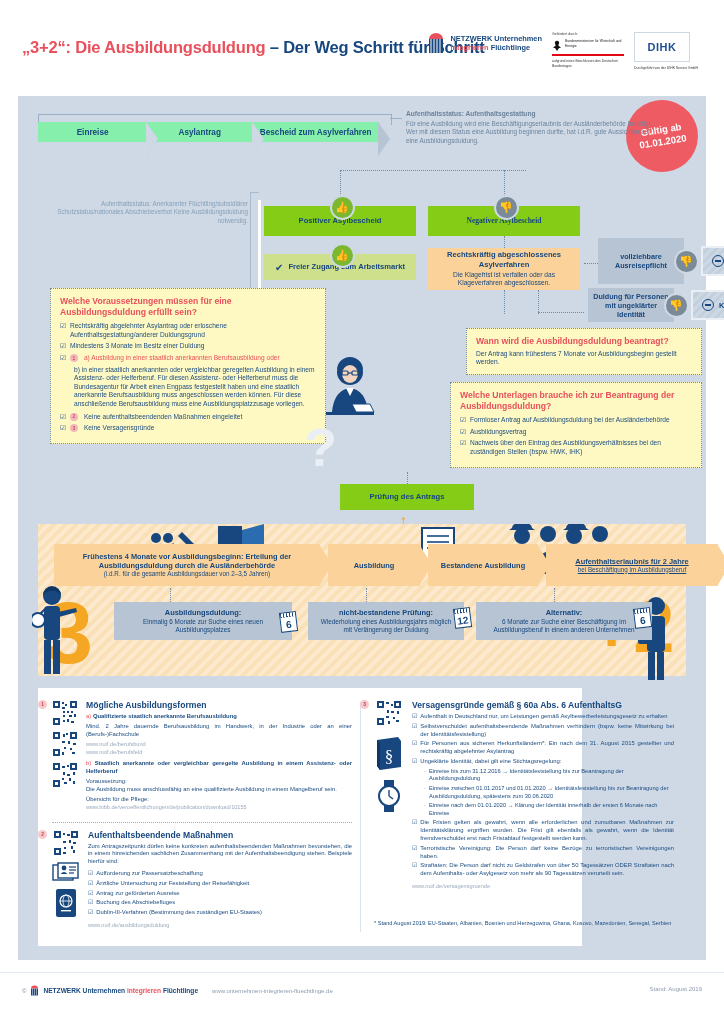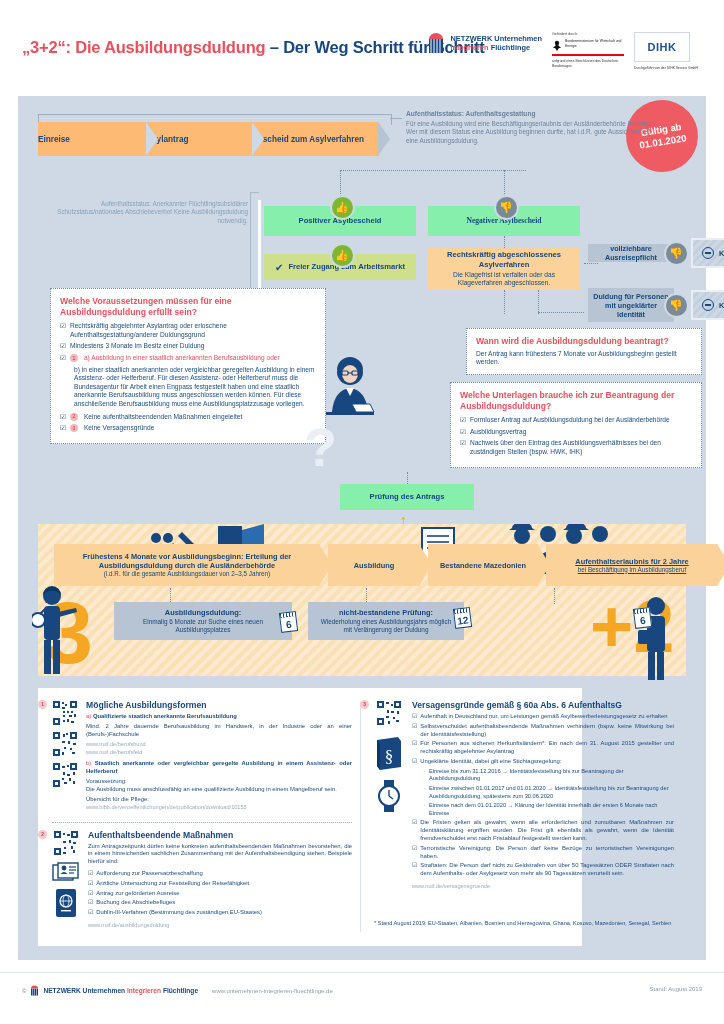--- a/index.html
+++ b/index.html
@@ -34,22 +34,22 @@
   
   .canvas{position:absolute;left:18px;top:96px;width:688px;height:864px;background:#ccd7e4;}
   .canvas2{position:absolute;left:0;top:0;width:688px;height:864px;background:#cfd9e6;}
 
   .gueltig{position:absolute;right:8px;top:4px;width:72px;height:72px;border-radius:50%;
     background:#ef5b62;color:#fff;display:flex;align-items:center;justify-content:center;
     text-align:center;font-size:9.5px;line-height:12px;font-weight:bold;transform:rotate(-9deg);}
 
   
   .chevrow{position:absolute;left:20px;top:26px;width:340px;height:34px;display:flex;}
-  .chev{position:relative;background:#fdba74;color:#17477e;font-weight:bold;font-size:8.2px;
-    display:flex;align-items:center;height:34px;margin-right:-1px;}
+  .chev{position:relative;background:#86efac;color:#17477e;font-weight:bold;font-size:8.2px;
+    display:flex;align-items:center;justify-content:center;height:20px;margin-right:-1px;}
   .chev:after{content:"";position:absolute;right:-11px;top:0;width:0;height:0;
     border-top:17px solid transparent;border-bottom:17px solid transparent;border-left:12px solid #b6c4d3;z-index:2;}
   .chev:before{content:"";position:absolute;left:0;top:0;width:0;height:0;
     border-top:17px solid transparent;border-bottom:17px solid transparent;border-left:12px solid #cfd9e6;z-index:3;}
   .chev.first:before{display:none;}
   .c1{width:112px;}
   .c2{width:110px;}
   .c3{width:130px;}
 
   .bracket{position:absolute;left:20px;top:18px;width:352px;height:10px;
@@ -62,21 +62,21 @@
 
   
   .leftstatus{position:absolute;left:30px;top:104px;width:200px;text-align:right;
     font-size:6.3px;line-height:8.4px;color:#87a0b8;}
   .lsbracket{position:absolute;left:232px;top:96px;width:8px;height:96px;
     border-top:1px solid #a8bbcd;border-left:1px solid #a8bbcd;border-bottom:1px solid #a8bbcd;}
 
   
   .box{position:absolute;box-sizing:border-box;display:flex;flex-direction:column;
     align-items:center;justify-content:center;text-align:center;}
-  .gray{background:#86efac;color:#17477e;justify-content:center;}
+  .gray{background:#84cc16;color:#17477e;justify-content:center;}
   .orange{background:#fbd39a;color:#17477e;}
   .green{background:#cfe08c;color:#17477e;}
   .bt{font-weight:bold;font-size:7.6px;line-height:9.4px;}
   .bs{font-size:6.6px;line-height:8.4px;font-weight:normal;margin-top:2px;}
 
   .posbesch{left:246px;top:110px;width:152px;height:30px;}
   .negbesch{left:410px;top:110px;width:152px;height:30px;font-family:Liberation Serif, serif;}
   .freierzugang{left:246px;top:158px;width:152px;height:26px;flex-direction:row;gap:5px;}
   .rechtskr{left:410px;top:152px;width:152px;height:42px;padding:3px 6px;}
 
@@ -94,21 +94,21 @@
   .kbox{background:#b6c4d3;color:#17477e;font-weight:bold;font-size:7.2px;line-height:9px;
     text-align:center;display:flex;align-items:center;justify-content:center;box-sizing:border-box;padding:2px 4px;}
   .kout{background:repeating-linear-gradient(-45deg,#c3cfdd 0 3px,#cdd8e5 3px 6px);
     color:#17477e;font-weight:bold;font-size:7.4px;display:flex;align-items:center;
     gap:5px;box-sizing:border-box;padding:0 9px;border:2px solid #e9eff5;}
   .nocircle{width:10px;height:10px;border:1.5px solid #17477e;border-radius:50%;
     display:flex;align-items:center;justify-content:center;flex:0 0 auto;}
   .nocircle i{display:block;width:6px;height:1.5px;background:#17477e;}
 
   
-  .qpanel{position:absolute;box-sizing:border-box;background:#ffffff;
+  .qpanel{position:absolute;box-sizing:border-box;background:#fef9c3;
     border:1.6px dotted #6e8aa6;padding:7px 9px;}
   .qtitle{color:#e8505b;font-weight:bold;font-size:8.6px;line-height:10.6px;margin-bottom:5px;}
   .qli{display:flex;gap:4px;font-size:6.6px;line-height:8.6px;margin-bottom:3px;color:#1b4c80;}
   .qli .chk{color:#17477e;font-size:6.6px;flex:0 0 auto;}
   .qtext{font-size:6.6px;line-height:8.6px;color:#1b4c80;}
   .sub{margin-left:14px;font-size:6.6px;line-height:8.6px;color:#1b4c80;}
   .aletter{color:#e8505b;}
   .badge{display:inline-flex;width:8px;height:8px;border-radius:50%;background:#f3b6ba;
     color:#b8343f;font-size:5px;align-items:center;justify-content:center;flex:0 0 auto;margin-right:2px;}
 
@@ -276,21 +276,21 @@
     <div class="solid-v" style="left:240px;top:104px;width:3px;height:88px;"></div>
 
     <div class="dotted-v" style="left:486px;top:140px;height:12px;"></div>
     <div class="box orange rechtskr">
       <div class="bt">Rechtskräftig abgeschlossenes Asylverfahren</div>
       <div class="bs">Die Klagefrist ist verfallen oder das Klageverfahren abgeschlossen.</div>
     </div>
 
     <div class="dotted-h" style="left:566px;top:167px;width:14px;"></div>
     <div class="krow" style="left:570px;top:142px;">
-      <div class="kbox" style="width:86px;height:18px;">
+      <div class="kbox" style="width:86px;height:46px;margin-left:10px;">
         <span>vollziehbare Ausreisepflicht</span>
       </div>
       <div class="thumb down" style="position:relative;left:-10px;top:0;">👎</div>
       <div class="kout" style="width:232px;height:30px;margin-left:-8px;">
         <span class="nocircle">
               <i></i>
             </span>
         <span>Keine Ausbildungsduldung möglich</span>
       </div>
     </div>
@@ -445,21 +445,21 @@
 
     <div class="bandchevs">
       <div class="bchev b1">
         <div class="t">Frühestens 4 Monate vor Ausbildungsbeginn: Erteilung der Ausbildungsduldung durch die Ausländerbehörde</div>
         <div class="s">(i.d.R. für die gesamte Ausbildungsdauer von 2–3,5 Jahren)</div>
       </div>
       <div class="bchev b2">
         <div class="t">Ausbildung</div>
       </div>
       <div class="bchev b3">
-        <div class="t">Bestandene Mazedonien</div>
+        <div class="t">Bestandene Ausbildung</div>
       </div>
       <div class="bchev b4">
         <div class="t">Aufenthaltserlaubnis für 2 Jahre</div>
         <div class="s">bei Beschäftigung im Ausbildungsberuf</div>
       </div>
     </div>
 
     <div class="dotted-v" style="left:152px;top:492px;height:16px;"></div>
     <div class="gbox" style="left:96px;top:506px;width:178px;height:38px;">
       <div class="t">Ausbildungsduldung:</div>
@@ -472,20 +472,24 @@
     <div class="dotted-v" style="left:348px;top:492px;height:16px;"></div>
     <div class="gbox" style="left:290px;top:506px;width:156px;height:38px;">
       <div class="t">nicht-bestandene Prüfung:</div>
       <div class="s">Wiederholung eines Ausbildungsjahrs möglich mit Verlängerung der Duldung</div>
     </div>
     <div class="cal" style="left:436px;top:512px;">
           <span>12</span>
         </div>
 
     <div class="dotted-v" style="left:536px;top:492px;height:16px;"></div>
+    <div class="gbox" style="left:458px;top:506px;width:176px;height:38px;">
+      <div class="t">Alternativ:</div>
+      <div class="s">6 Monate zur Suche einer Beschäftigung im Ausbildungsberuf in einem anderen Unternehmen</div>
+    </div>
     <div class="cal" style="left:616px;top:512px;">
           <span>6</span>
         </div>
 
     <div class="panel">
       <div class="divider"></div>
 
       <div class="pcol pleft">
 
         <div class="psect">

